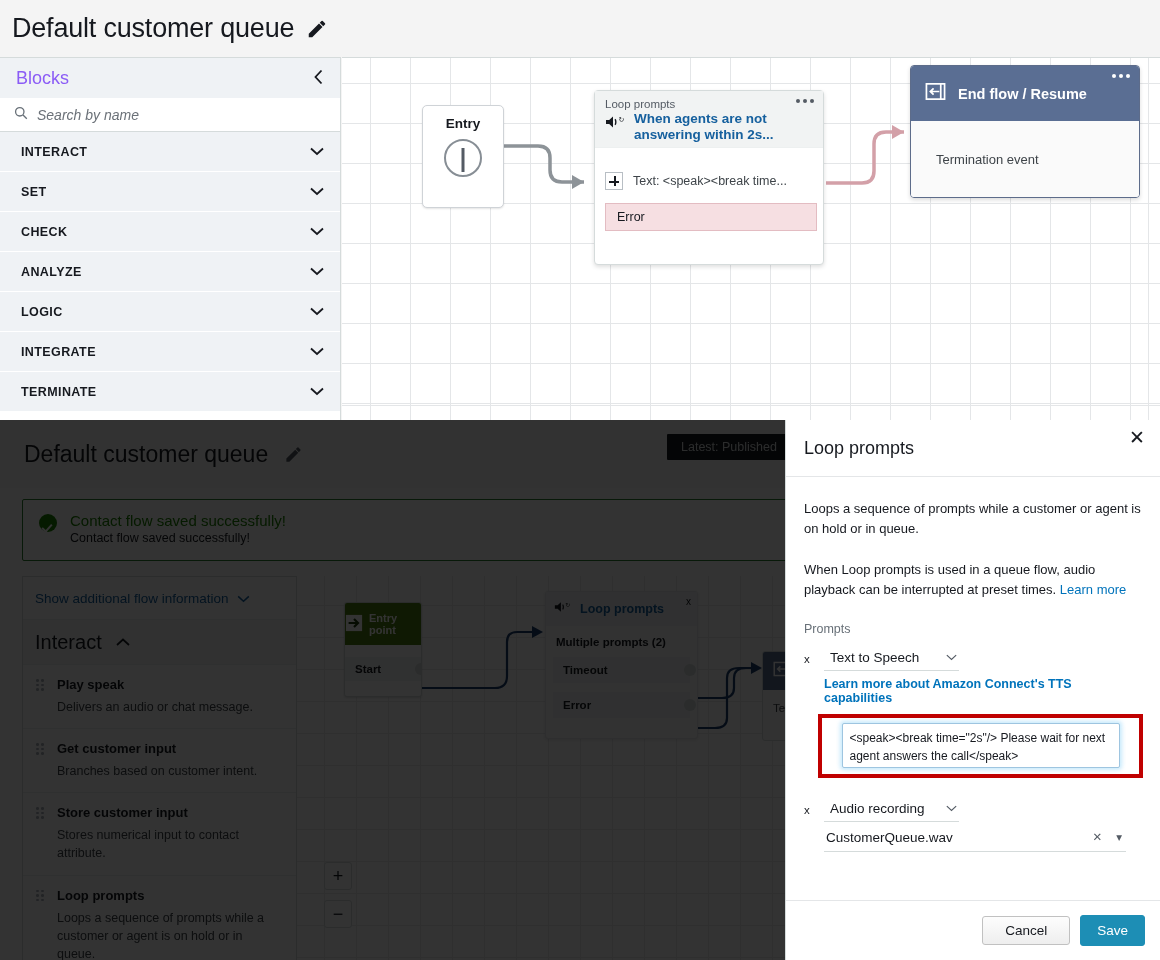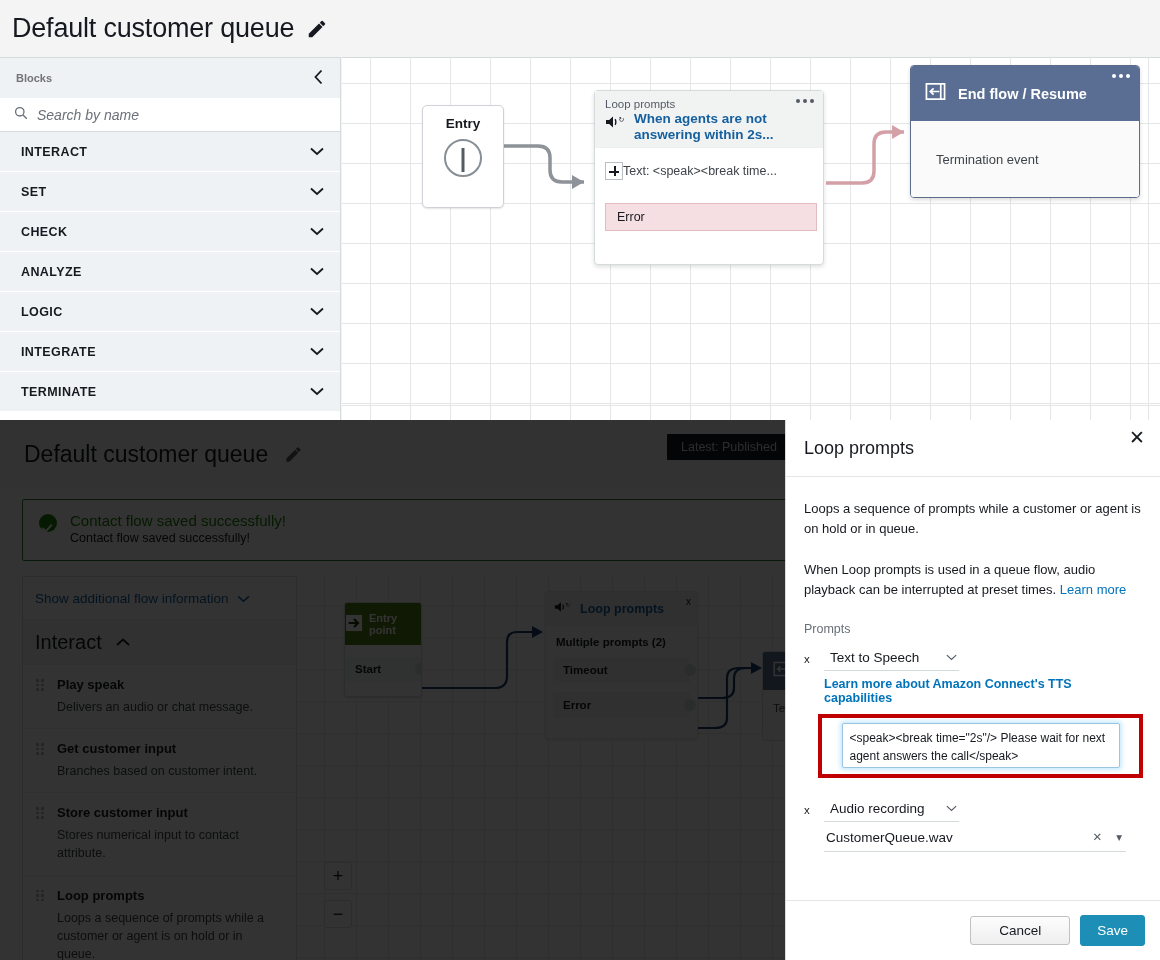--- a/index.html
+++ b/index.html
@@ -27,21 +27,21 @@
 
   .blocks-panel {
     position: absolute; left: 0; top: 57px; width: 341px; height: 363px;
     background: #ffffff; border-top: 1px solid #d5dbdb; border-right: 1px solid #d5dbdb;
   }
   .blocks-header {
     height: 40px; background: #eff2f5;
     display: flex; align-items: center; justify-content: space-between;
     padding: 0 16px;
   }
-  .blocks-header-title { font-size: 11px; color: #737373; font-weight: 700; }
+  .blocks-header-title { font-size: 18px; color: #8b5cf6; font-weight: 400; }
   .collapse-chevron { color: #16191f; font-size: 15px; line-height: 1; }
 
   .blocks-search {
     height: 34px; background: #fff; border-bottom: 1px solid #d5dbdb;
     display: flex; align-items: center; gap: 9px; padding: 0 14px;
   }
   .search-glyph { color: #687078; flex: 0 0 auto; }
   .blocks-search input {
     border: none; outline: none; font-size: 14px; color: #545b64;
     font-family: "Liberation Sans", sans-serif; width: 100%; background: transparent; font-style: italic;
@@ -100,21 +100,21 @@
   .node-loop-body { display: flex; gap: 7px; margin-top: 1px; }
   .speaker-icon { flex: 0 0 auto; padding-top: 3px; }
   .node-loop-title {
     font-size: 13.5px; font-weight: bold; color: #16609e; line-height: 1.2;
   }
   .node-dots {
     position: absolute; right: 9px; top: 8px; display: flex; gap: 3px;
   }
   .node-dots i { width: 4px; height: 4px; border-radius: 50%; background: #545b64; display:block;}
   .node-row-text {
-    display: flex; align-items: center; padding: 14px 10px 0 10px;
+    display: flex; align-items: center; gap: 10px; padding: 24px 10px 0 10px;
   }
   .plus-box {
     width: 18px; height: 18px; border: 1px solid #b8bec4; background: #fff;
     position: relative; flex: 0 0 auto;
   }
   .plus-box::before, .plus-box::after {
     content: ""; position: absolute; background: #16191f;
   }
   .plus-box::before { left: 3px; top: 7.5px; width: 10px; height: 2.5px; }
   .plus-box::after  { top: 3px; left: 7.5px; height: 10px; width: 2.5px; }
@@ -328,21 +328,21 @@
   .file-name { font-size: 13.5px; color: #16191f; }
   .file-ctrls { display: flex; align-items: center; gap: 14px; }
   .file-ctrls span { font-size: 11.5px; color: #545b64; }
 
   .modal-foot {
     position: absolute; left: 0; bottom: 0; width: 375px; height: 60px;
     border-top: 1px solid #e4e6e8; display: flex; align-items: center;
     justify-content: flex-end; gap: 10px; padding-right: 16px;
   }
   .btn-cancel {
-    padding: 6px 28px; font-size: 13.5px; color: #16191f;
+    padding: 6px 22px; font-size: 13.5px; color: #16191f;
     background: linear-gradient(#fdfdfd, #eeeeee); border: 1px solid #c1c1c1;
     border-radius: 3px; font-family: "Liberation Sans", sans-serif; cursor: pointer;
   }
   .btn-save {
     padding: 7px 16px; font-size: 13.5px; color: #fff; background: #1d8eb5;
     border: 1px solid #1d8eb5; border-radius: 3px;
     font-family: "Liberation Sans", sans-serif; cursor: pointer;
   }
 </style>
 </head>

